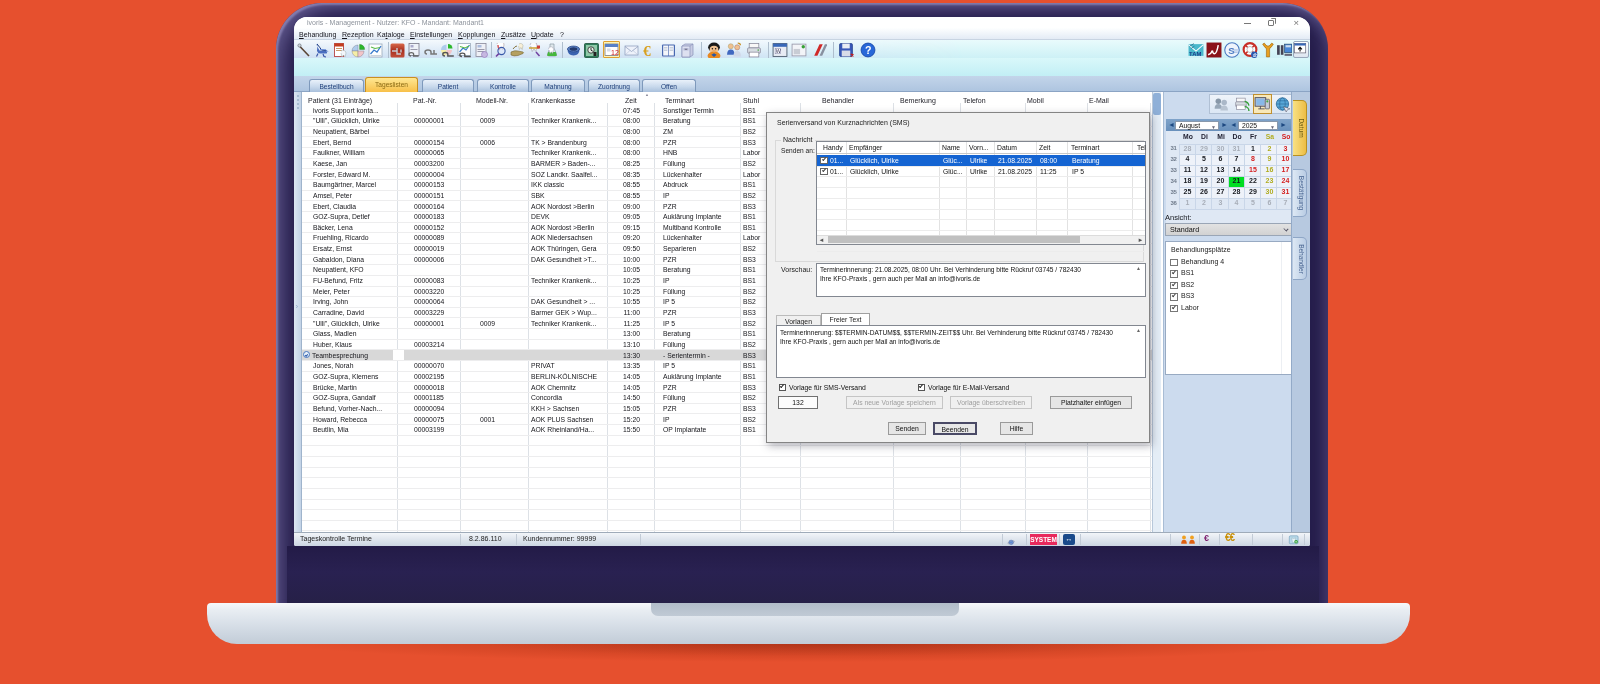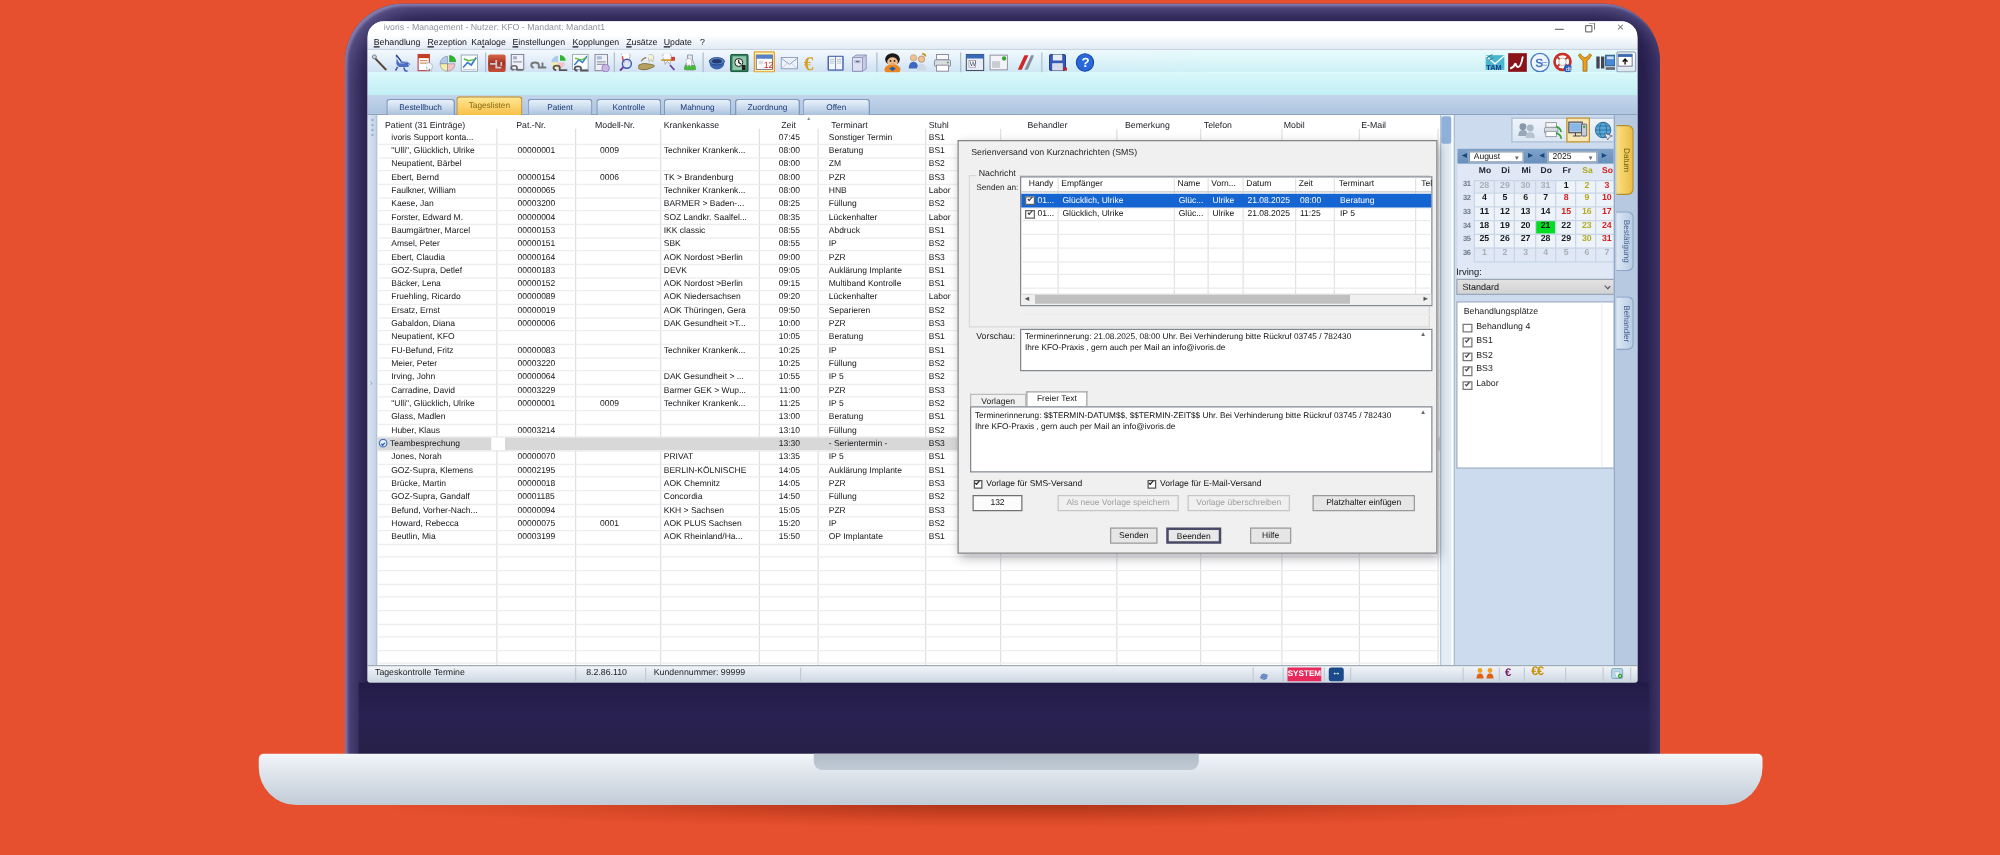--- a/index.html
+++ b/index.html
@@ -725,21 +725,21 @@
 <div style="left:885px;top:181.0px;width:112px;height:1px;background:#c9d6e8;height:0.8px;"></div>
 <div style="left:885px;top:191.9px;width:112px;height:1px;background:#c9d6e8;height:0.8px;"></div>
 <div style="left:885.0px;top:126.5px;width:0.8px;height:65.4px;background:#c9d6e8;"></div>
 <div style="left:901.2px;top:126.5px;width:0.8px;height:65.4px;background:#c9d6e8;"></div>
 <div style="left:917.4px;top:126.5px;width:0.8px;height:65.4px;background:#c9d6e8;"></div>
 <div style="left:933.6px;top:126.5px;width:0.8px;height:65.4px;background:#c9d6e8;"></div>
 <div style="left:949.8px;top:126.5px;width:0.8px;height:65.4px;background:#c9d6e8;"></div>
 <div style="left:966.0px;top:126.5px;width:0.8px;height:65.4px;background:#c9d6e8;"></div>
 <div style="left:982.2px;top:126.5px;width:0.8px;height:65.4px;background:#c9d6e8;"></div>
 <div style="left:998.4px;top:126.5px;width:0.8px;height:65.4px;background:#c9d6e8;"></div>
-<div class="t" style="left:871px;top:196px;font-size:7.5px;color:#15181e;">Irving:</div>
+<div class="t" style="left:871px;top:196px;font-size:7.5px;color:#15181e;">Ansicht:</div>
 <div style="left:871px;top:206px;width:127px;height:13px;background:linear-gradient(#e2e2e2,#d2d2d2);border:1px solid #9aa6b6;font-size:7.2px;color:#111;line-height:11px;padding-left:4px;">Standard<span style="position:absolute;right:3px;top:3px;width:4px;height:4px;border-right:1.2px solid #556;border-bottom:1.2px solid #556;transform:rotate(45deg) scale(1,0.8);"></span></div>
 <div style="left:871px;top:224px;width:127px;height:134px;background:#fff;border:1px solid #98aac2;"></div>
 <div class="t" style="left:877px;top:229px;font-size:7px;color:#222;">Behandlungsplätze</div>
 <div style="left:987px;top:225px;width:0.8px;height:132px;background:#eceff3;"></div>
 <div style="left:876px;top:241.5px;width:7.5px;height:7.5px;background:#fff;border:1px solid #777;"></div>
 <div class="t" style="left:887px;top:240.7px;font-size:7px;color:#222;">Behandlung 4</div>
 <div style="left:876px;top:253.0px;width:7.5px;height:7.5px;background:#fff;border:1px solid #777;"></div>
 <div style="left:877.6px;top:254.4px;width:3.8px;height:2.4px;border-left:1.1px solid #444;border-bottom:1.1px solid #444;transform:rotate(-50deg);"></div>
 <div class="t" style="left:887px;top:252.2px;font-size:7px;color:#222;">BS1</div>
 <div style="left:876px;top:264.5px;width:7.5px;height:7.5px;background:#fff;border:1px solid #777;"></div>

